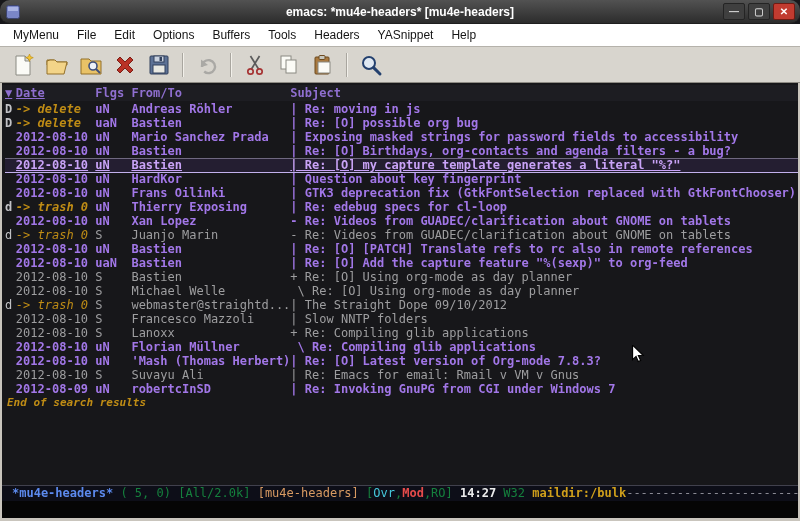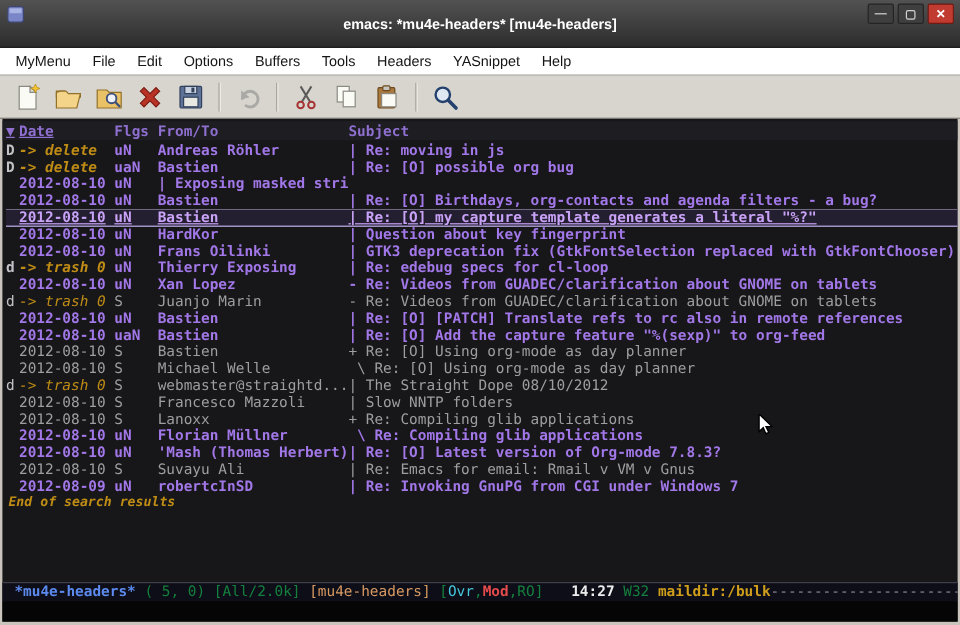--- a/index.html
+++ b/index.html
@@ -1,22 +1,22 @@
 <!DOCTYPE html>
 <html style="--unread: #a277e8; --read: #9e9ea0; --marked: #bf8c15; --header: #8f6fd0; --modeline_bg: #0d0e18; --titlebar_close: #c13b30;"><head>
 <meta charset="utf-8">
 <style>
   * { margin:0; padding:0; box-sizing:border-box; }
   html,body { width:800px; height:521px; overflow:hidden; background:#333; }
   .window { width:800px; height:521px; display:flex; flex-direction:column;
             font-family:"DejaVu Sans Mono",monospace; position:relative; background:#17171a; }
 
   
-  .titlebar { flex:none; height:40px; background:linear-gradient(#525252,#2c2c2c);
-              border-bottom:1px solid #1e1e1e; position:relative; display:flex; align-items:center; }
+  .titlebar { flex:none; height:24px; background:linear-gradient(#525252,#2c2c2c);
+              border-bottom:1px solid #1e1e1e; position:relative; display:flex; align-items:center;border-radius:10px; }
   .title { position:absolute; left:0; right:0; text-align:center; color:#ffffff;
            font:bold 12px "Liberation Sans",sans-serif; }
   .win-icon { position:absolute; left:6px; top:5px; }
   .win-buttons { position:absolute; right:5px; top:3px; display:flex; gap:3px; }
   .win-btn { width:22px; height:17px; display:flex; align-items:center; justify-content:center;
              font:bold 10px "Liberation Sans",sans-serif; color:#cfcfcf;
              background:#3f3f3f; border:1px solid #242424; border-radius:2px; }
   .win-btn.close { background:var(--titlebar_close,#c13b30); border-color:#6f1a12; color:#fff; }
 
   
@@ -62,21 +62,21 @@
 
   
   .modeline { flex:none; height:16px; background:var(--modeline_bg,#0d0e18); border-top:1px solid #41414d;
               font-size:12px; line-height:15px; white-space:pre; overflow:hidden;
               padding-left:10px; color:#cccccc; }
   .seg-buffer-name { color:#5c8aee; font-weight:bold; }
   .seg-plain { color:#15803d; }
   .seg-major-mode { color:#d89a62; }
   .seg-ovr { color:#45c8dc; }
   .seg-mod { color:#e64b4b; font-weight:bold;margin-top:21px; }
-  .seg-time { color:#ececec; font-weight:bold;margin-left:16px; }
+  .seg-time { color:#ececec; font-weight:bold; }
   .seg-folder { color:#cf9f1b; font-weight:bold; }
   .seg-dashes { color:#8a8a94; }
 
   .minibuffer { flex:none; height:17px; background:#050505; }
 
   .mouse { position:absolute; left:631px; top:345px; pointer-events:none; }
 </style>
 </head>
 <body>
 
@@ -222,20 +222,21 @@
     <span class="cell mark">D</span>
     <span class="cell date">-&gt; delete</span>
     <span class="cell flags">uaN</span>
     <span class="cell from">Bastien</span>
     <span class="cell subject">| Re: [O] possible org bug</span>
   </div>
           <div class="row unread">
     <span class="cell mark"></span>
     <span class="cell date">2012-08-10</span>
     <span class="cell flags">uN</span>
+    <span class="cell from">Mario Sanchez Prada</span>
     <span class="cell subject">| Exposing masked strings for password fields to accessibility</span>
   </div>
           <div class="row unread">
     <span class="cell mark"></span>
     <span class="cell date">2012-08-10</span>
     <span class="cell flags">uN</span>
     <span class="cell from">Bastien</span>
     <span class="cell subject">| Re: [O] Birthdays, org-contacts and agenda filters - a bug?</span>
   </div>
           <div class="row unread current">
@@ -306,21 +307,21 @@
     <span class="cell date">2012-08-10</span>
     <span class="cell flags">S</span>
     <span class="cell from">Michael Welle</span>
     <span class="cell subject"> \ Re: [O] Using org-mode as day planner</span>
   </div>
           <div class="row read marked">
     <span class="cell mark">d</span>
     <span class="cell date">-&gt; trash 0</span>
     <span class="cell flags">S</span>
     <span class="cell from">webmaster@straightd...</span>
-    <span class="cell subject">| The Straight Dope 08/10/2012</span>
+    <span class="cell subject">| The Straight Dope 09/10/2012</span>
   </div>
           <div class="row read">
     <span class="cell mark"></span>
     <span class="cell date">2012-08-10</span>
     <span class="cell flags">S</span>
     <span class="cell from">Francesco Mazzoli</span>
     <span class="cell subject">| Slow NNTP folders</span>
   </div>
           <div class="row read">
     <span class="cell mark"></span>

